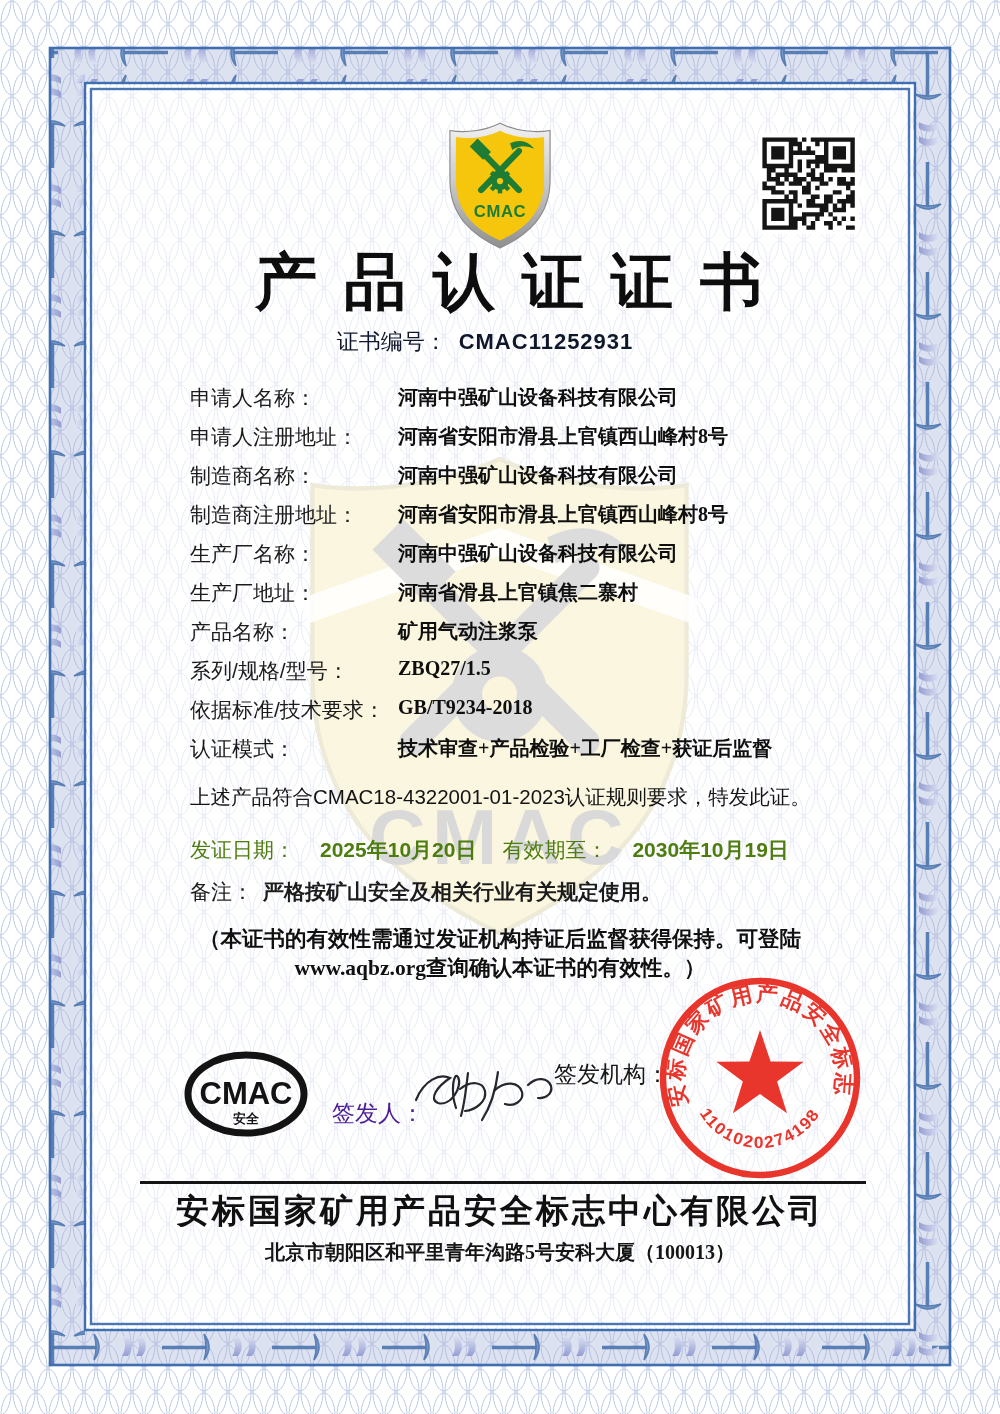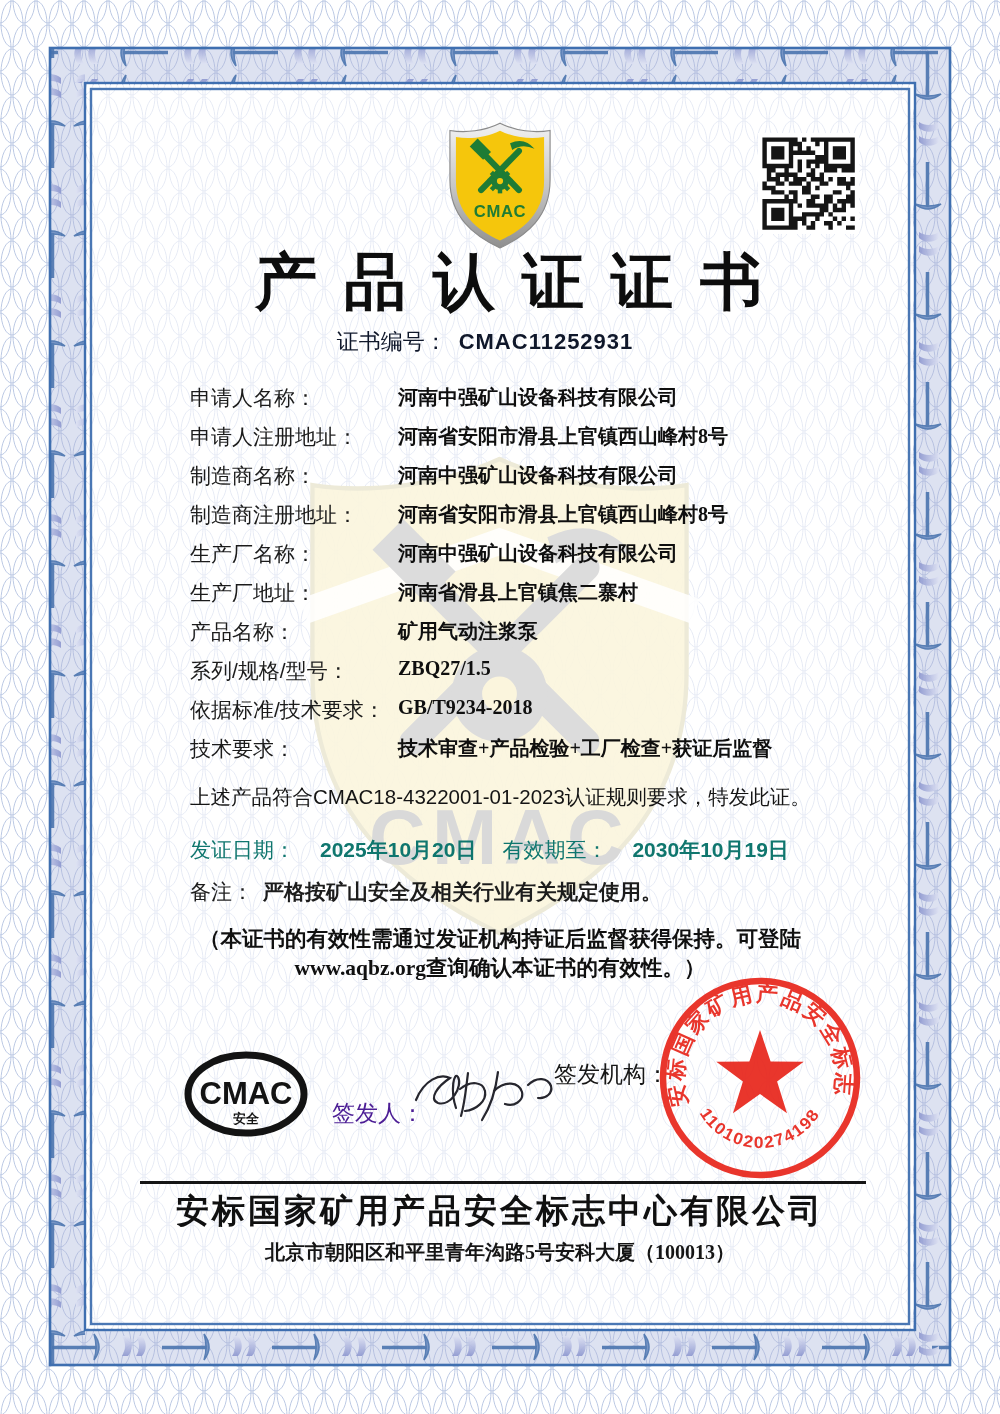--- a/index.html
+++ b/index.html
@@ -27,21 +27,21 @@
   .fields{position:absolute;left:190px;top:384px;width:640px;}
   .row{display:flex;align-items:flex-start;height:39px;}
   .f-label{width:208px;flex:none;font-size:21px;font-weight:500;color:#1b1b1b;}
   .f-value{font-size:20px;font-weight:700;color:#0f0f0f;font-family:"Liberation Serif",serif;}
 
   .compliance{
     position:absolute;left:190px;top:778px;height:38px;line-height:38px;
     font-size:20.5px;font-weight:500;color:#141414;white-space:nowrap;
   }
   .date-row{position:absolute;left:190px;top:831px;height:38px;display:flex;align-items:center;
-    font-size:21px;color:#0f766e;white-space:nowrap;}
+    font-size:21px;color:#4d7c0f;white-space:nowrap;}
   .date-row .lab{font-weight:500;}
   .date-row .val{font-weight:600;margin-left:25px;}
   .date-row .lab2{font-weight:500;margin-left:26px;}
 
   .remark-row{position:absolute;left:190px;top:873px;height:38px;display:flex;align-items:center;white-space:nowrap;}
   .remark-row .lab{font-size:21px;font-weight:500;}
   .remark-row .val{margin-left:10px;font-size:21px;font-weight:700;font-family:"Liberation Serif",serif;}
 
   .validity{
     position:absolute;left:0;right:0;top:925px;text-align:center;
@@ -232,21 +232,21 @@
         </div>
       <div class="row">
           <span class="f-label">系列/规格/型号：</span>
           <span class="f-value">ZBQ27/1.5</span>
         </div>
       <div class="row">
           <span class="f-label">依据标准/技术要求：</span>
           <span class="f-value">GB/T9234-2018</span>
         </div>
       <div class="row">
-          <span class="f-label">技术要求：</span>
+          <span class="f-label">认证模式：</span>
           <span class="f-value">技术审查+产品检验+工厂检查+获证后监督</span>
         </div>
     </div>
 
     <div class="compliance">上述产品符合CMAC18-4322001-01-2023认证规则要求，特发此证。</div>
 
     <div class="date-row">
       <span class="lab">发证日期：</span>
       <span class="val">2025年10月20日</span>
       <span class="lab2">有效期至：</span>

